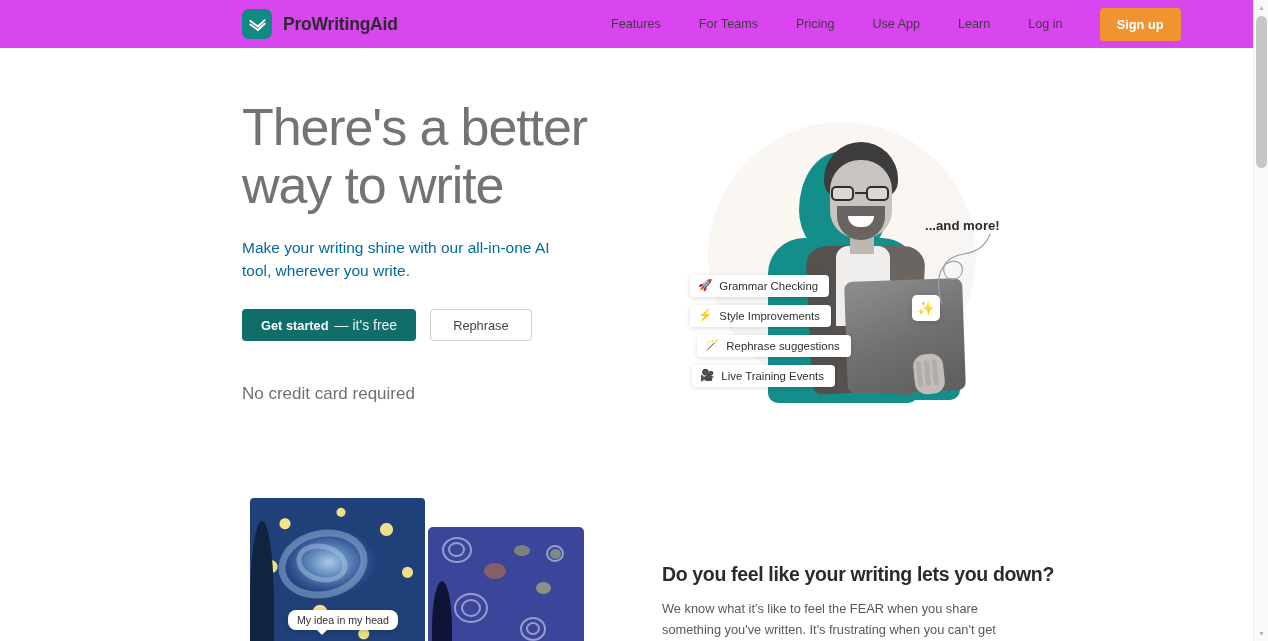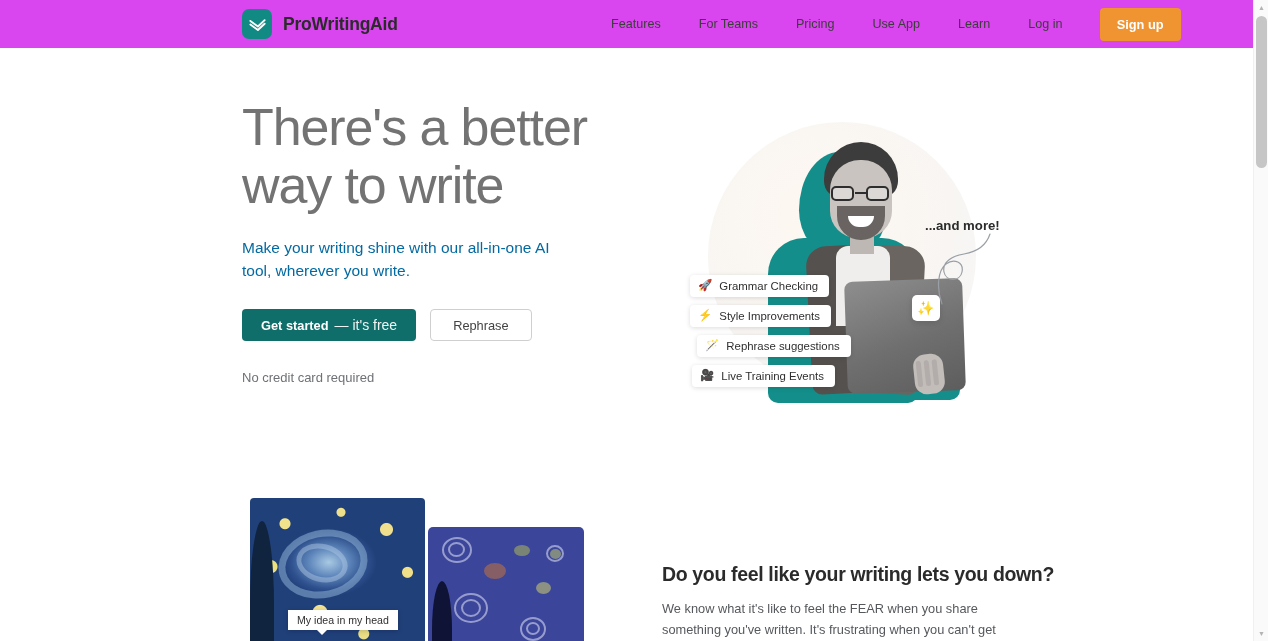--- a/index.html
+++ b/index.html
@@ -164,22 +164,22 @@
     border-radius: 4px;
     padding: 0 22px;
     height: 32px;
     font-size: 12.8px;
     cursor: pointer;
     white-space: nowrap;
     font-family: "Liberation Sans", sans-serif;
   }
 
   .hero-note {
-    margin-top: 29px;
-    font-size: 13px;
+    margin-top: 43px;
+    font-size: 17px;
     color: #6e7175;
   }
 
   
   .hero-art {
     position: absolute;
     left: 660px;
     top: 52px;
     width: 370px;
     height: 340px;
@@ -459,21 +459,21 @@
     width: 24px; height: 120px;
     background: #10233f;
     border-radius: 50% 50% 0 0 / 70% 70% 0 0;
   }
 
   .caption-chip {
     position: absolute;
     left: 38px;
     top: 112px;
     background: #ffffff;
-    border-radius: 0;
+    border-radius: 8px;
     box-shadow: 0 1px 5px rgba(0,0,0,0.2);
     padding: 4px 9px;
     font-size: 10.6px;
     color: #2f2f2f;
     white-space: nowrap;
     z-index: 4;
   }
   .caption-chip::after {
     content: "";
     position: absolute;

